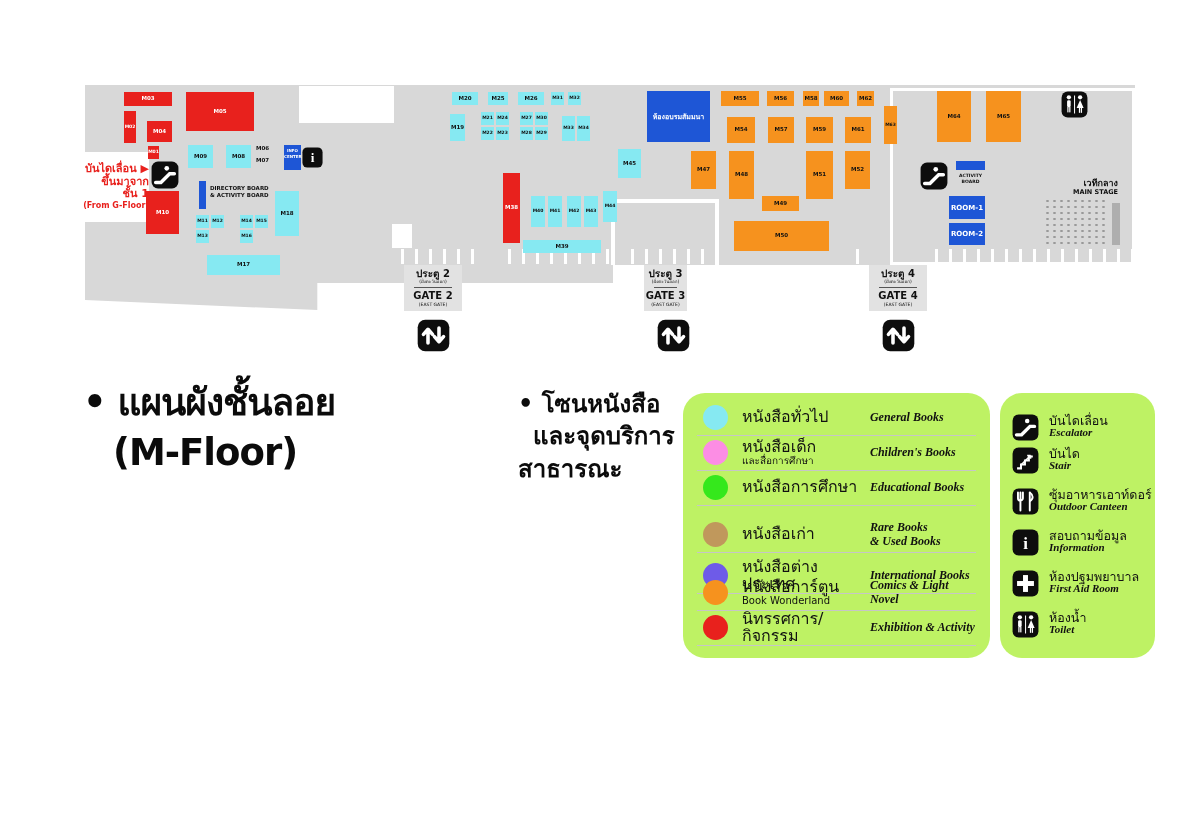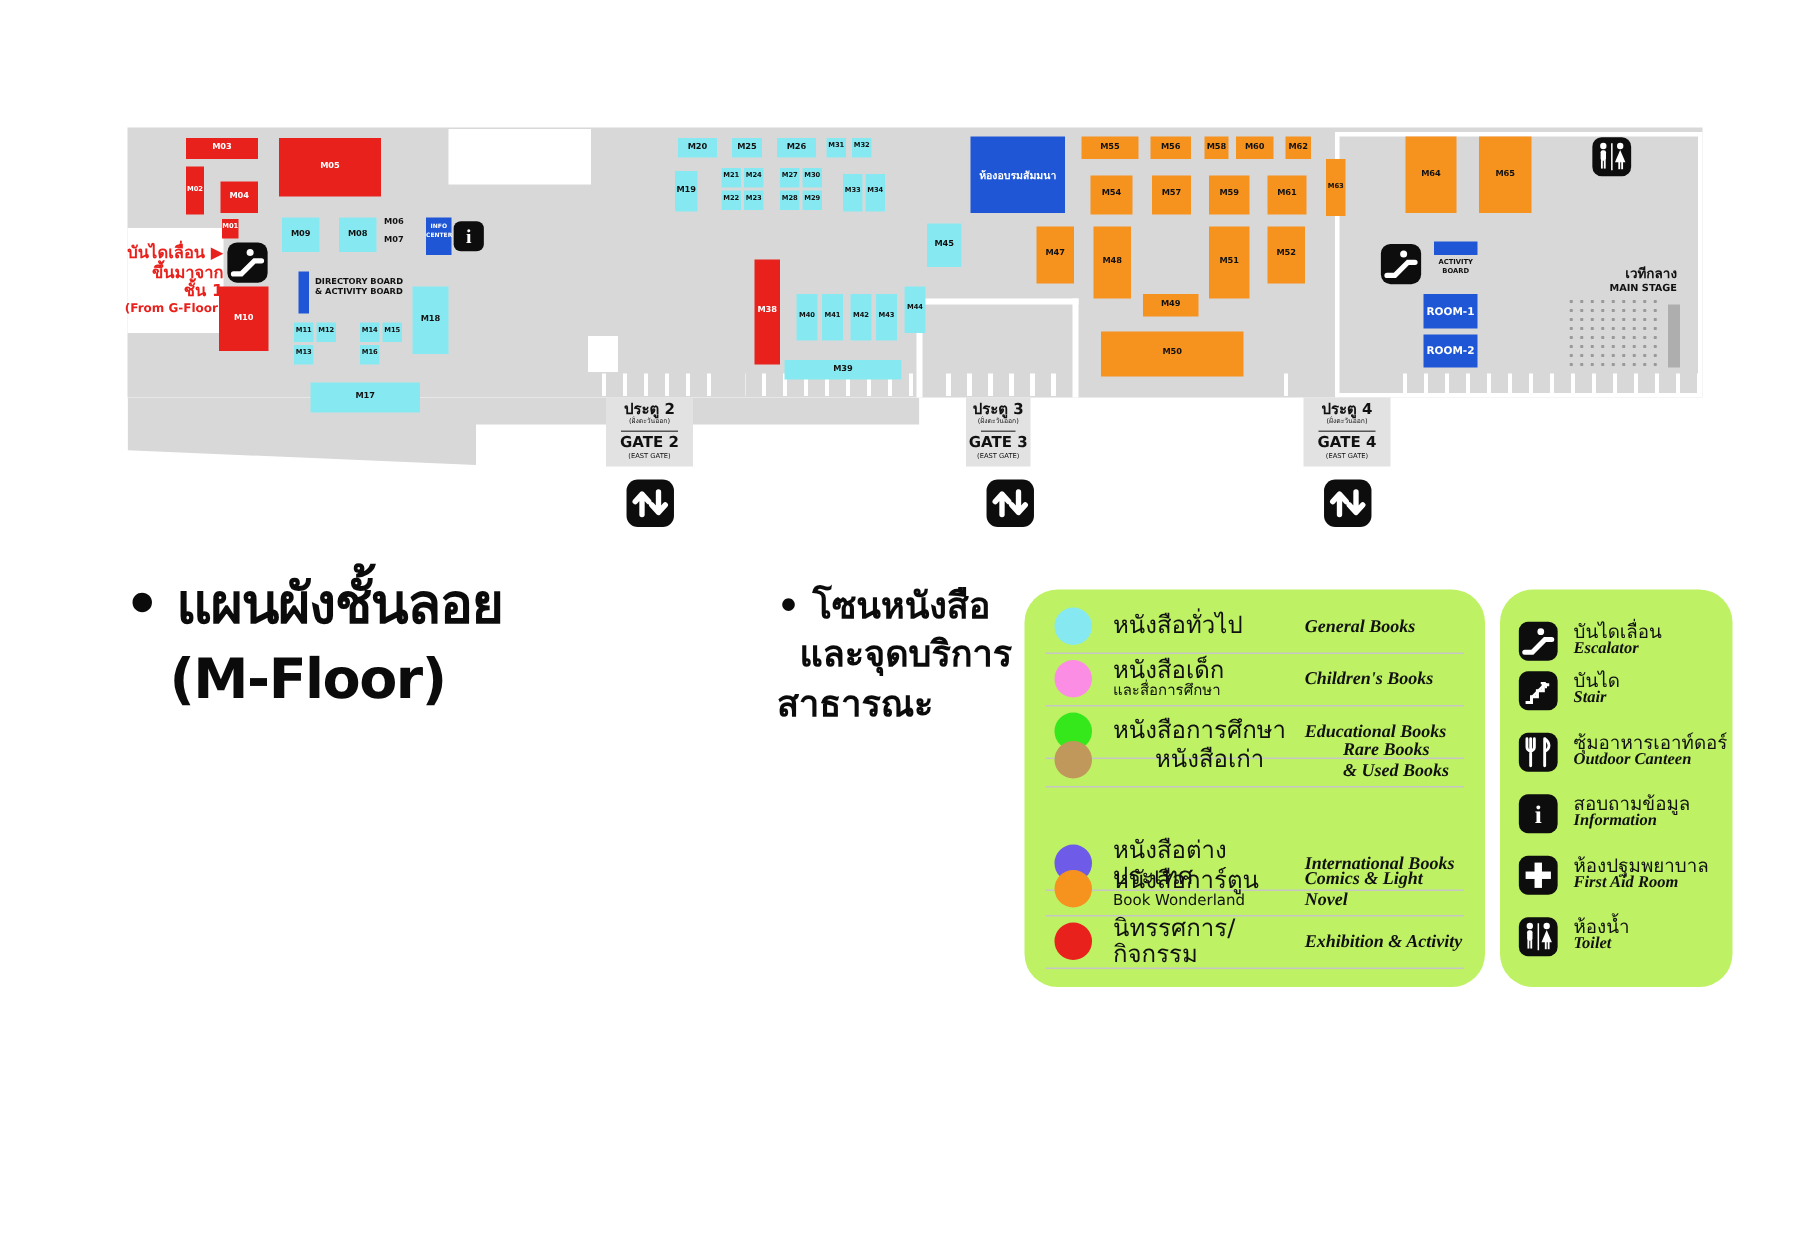--- a/index.html
+++ b/index.html
@@ -272,21 +272,21 @@
           </div>
           <div class="len">Children's Books</div>
         </div>
         <div class="lrow" style="top: 77px; height: 35px;">
           <div class="lcircle" style="background:#35e81c;"></div>
           <div class="lthai">
             <div class="t1">หนังสือการศึกษา</div>
           </div>
           <div class="len">Educational Books</div>
         </div>
-        <div class="lrow" style="top: 96px; height: 35px; gap: 28px;">
+        <div class="lrow" style="top: 124px; height: 35px;">
           <div class="lcircle" style="background:#c0985c;"></div>
           <div class="lthai">
             <div class="t1">หนังสือเก่า</div>
           </div>
           <div class="len">Rare Books<br>&amp; Used Books</div>
         </div>
         <div class="lrow" style="top: 165px; height: 35px;">
           <div class="lcircle" style="background:#6e5be8;"></div>
           <div class="lthai">
             <div class="t1">หนังสือต่างประเทศ</div>

